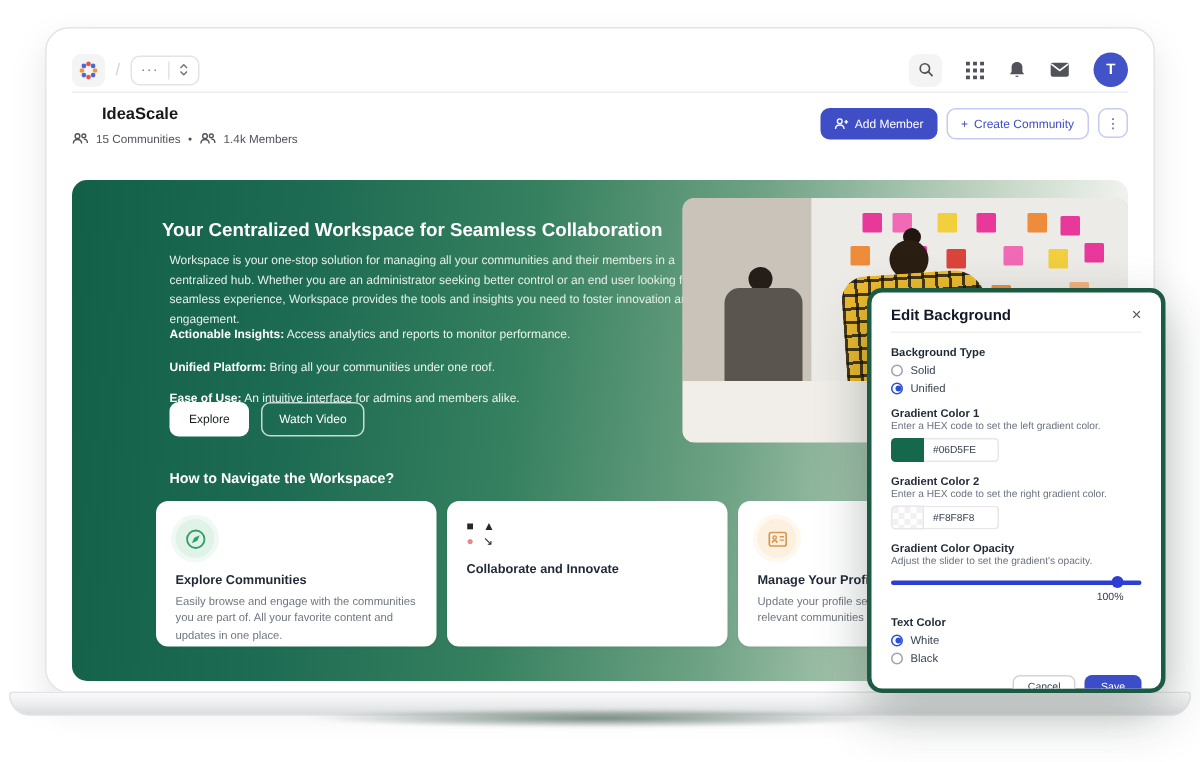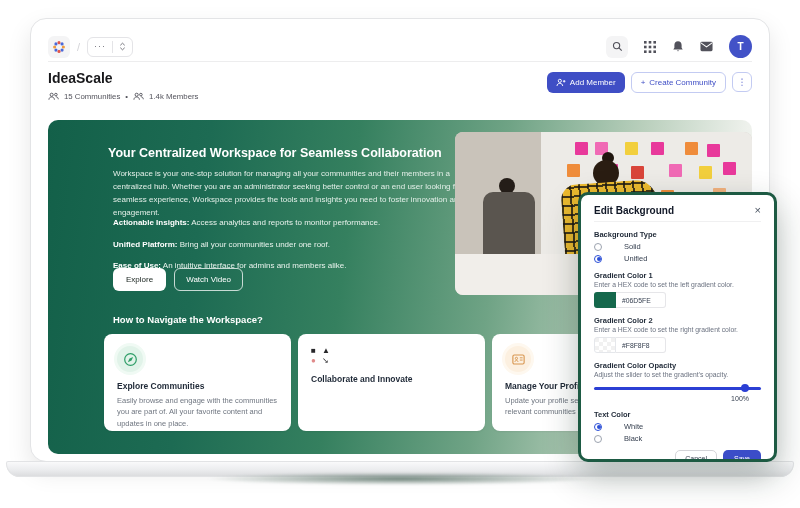--- a/index.html
+++ b/index.html
@@ -26,21 +26,21 @@
   .crumb-ctl { height:20px; border:1px solid #e4e4e7; border-radius:6px; display:flex; align-items:center; padding:0 6px; gap:6px; background:#fff; }
   .crumb-dots { font-size:9px; color:#71717a; letter-spacing:1px; line-height:1; }
   .crumb-div { width:1px; height:12px; background:#e4e4e7; }
   .nav-spacer { flex:1; }
   .nav-ico { display:flex; align-items:center; justify-content:center; margin-left:16px; cursor:pointer; }
   .search-box { width:22px; height:22px; background:#f4f4f5; border-radius:6px; }
   .avatar { width:23px; height:23px; border-radius:50%; background:#4252c7; color:#fff; font-size:10px; font-weight:bold;
     display:flex; align-items:center; justify-content:center; }
 
   .page-header { margin-top:8px; height:40px; display:flex; align-items:flex-start; justify-content:space-between; flex:0 0 auto; }
-  .ph-title { font-size:14px; font-weight:bold; color:#18181b; }
+  .ph-title { font-size:11px; font-weight:bold; color:#18181b;margin-left:20px; }
   .ph-stats { margin-top:6px; display:flex; align-items:center; gap:5px; font-size:7.8px; color:#52525b; }
   .ph-actions { display:flex; gap:6px; margin-top:2px;padding-left:10px; }
   .btn-addmember { display:flex; align-items:center; gap:4px; background:#3f4ec5; color:#fff; font-size:8px;
     border:none; border-radius:6px; padding:5px 9px; cursor:pointer; }
   .btn-createcomm { display:flex; align-items:center; gap:4px; background:#fff; color:#3f4ec5; font-size:8px;
     border:1px solid #c3cbf2; border-radius:6px; padding:5px 9px; cursor:pointer; }
   .btn-kebab { width:20px; height:20px; border:1px solid #c3cbf2; border-radius:6px; background:#fff;
     color:#3f4ec5; font-size:9px; line-height:1; display:flex; align-items:center; justify-content:center; cursor:pointer; }
 
   
@@ -90,21 +90,21 @@
 
   
   .modal { position:absolute; left:578px; top:192px; width:199px; height:270px; background:#fff;
     border:3px solid #1d5a43; border-radius:10px; box-shadow:0 14px 34px rgba(15,40,30,.30);
     padding:10px 13px; overflow:hidden; }
   .modal-head { display:flex; justify-content:space-between; align-items:center; padding-bottom:5px; border-bottom:1px solid #f0f0f1; }
   .modal-title { font-size:10px; font-weight:bold; color:#111827; }
   .modal-close { font-size:11px; color:#4b5563; cursor:pointer; line-height:1; }
   .m-label { margin-top:8px; font-size:7.5px; font-weight:bold; color:#1f2937; }
   .m-help { margin-top:1px; font-size:6.8px; color:#6b7280; }
-  .radio-row { margin-top:3px; display:flex; align-items:center; gap:22px; cursor:pointer; }
+  .radio-row { margin-top:3px; display:flex; align-items:center; gap:5px; cursor:pointer; }
   .radio { width:8px; height:8px; border-radius:50%; border:1px solid #9ca3af; background:#fff; flex:0 0 auto; position:relative; }
   .radio.sel { border-color:#2b4fd7; }
   .radio.sel::after { content:""; position:absolute; left:1.5px; top:1.5px; width:4px; height:4px; border-radius:50%; background:#2b4fd7; }
   .radio-label { font-size:7.5px; color:#374151; }
   .color-row { margin-top:4px; display:flex; align-items:center; gap:0; }
   .swatch { width:22px; height:16px; border-radius:3px 0 0 3px; }
   .sw-light { border:1px solid #e5e7eb; background:
     conic-gradient(#fff 25%, #f1f1f1 0 50%, #fff 0 75%, #f1f1f1 0) 0 0/8px 8px; }
   .hex-input { width:50px; height:16px; border:1px solid #e6e6e9; border-left:none; border-radius:0 3px 3px 0;
     font-family:"Liberation Sans", sans-serif; font-size:6.8px; color:#374151; padding:0 6px; outline:none; }

